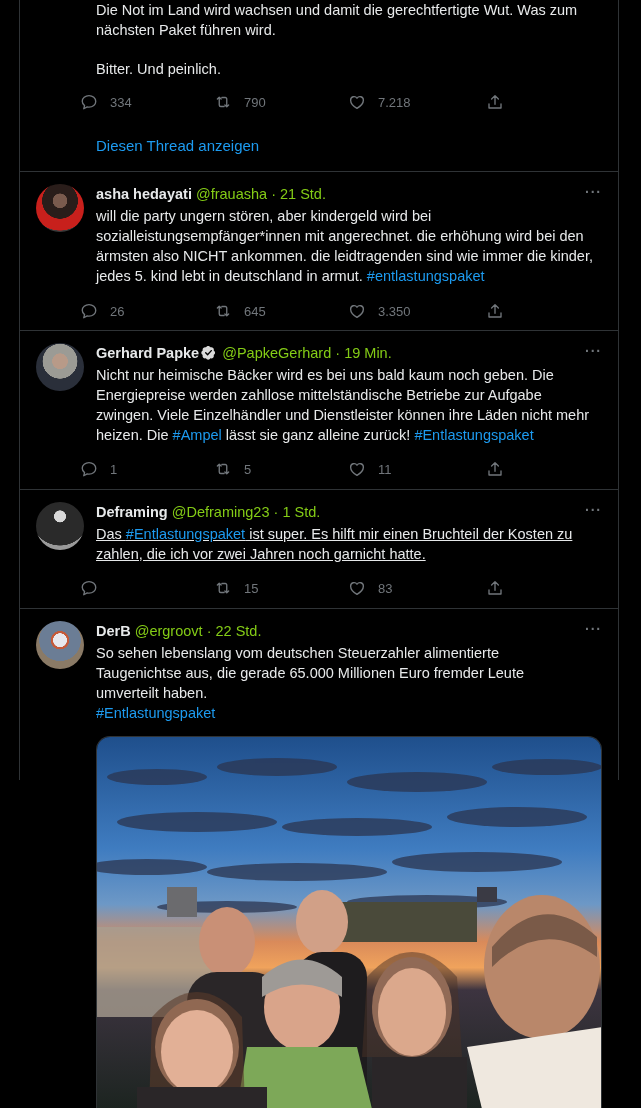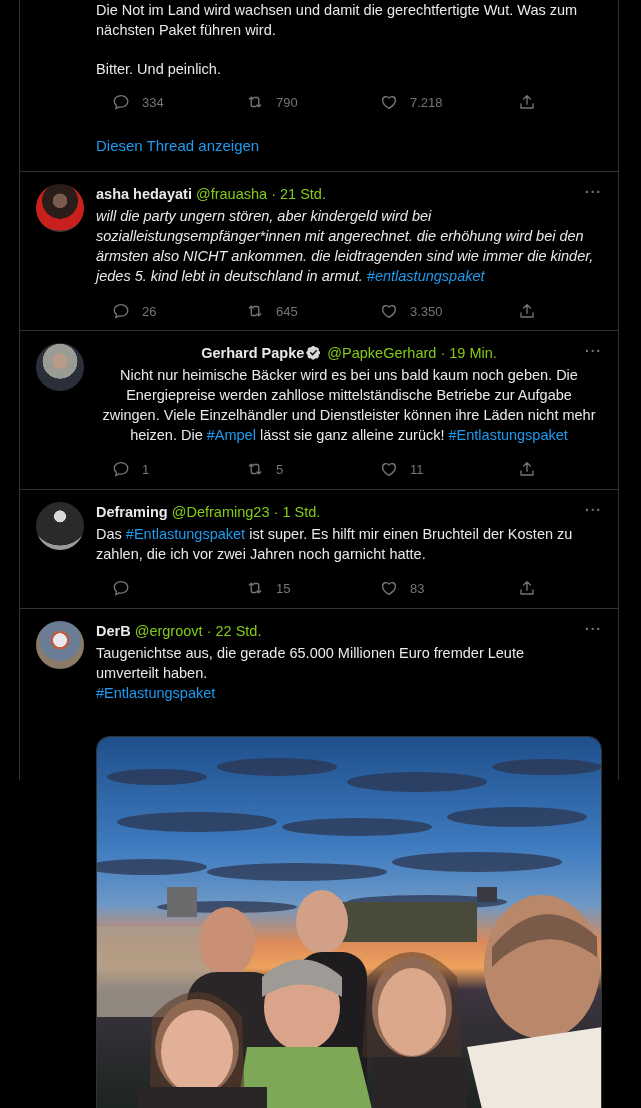--- a/index.html
+++ b/index.html
@@ -20,21 +20,21 @@
   .handle, .time, .dot { color: #84cc16; }
   .verified {
     display: inline-block; width: 15px; height: 15px; vertical-align: -2px; margin: 0 2px;
   }
   .more {
     position: absolute; right: 16px; color: #71767b; font-size: 14px; letter-spacing: 1px;
     font-weight: bold;
   }
   .text { font-size: 14.5px; line-height: 20px; color: #e7e9ea; word-wrap: break-word; }
   .hashtag { color: #1d9bf0; }
-  .actions { position: absolute; left: 92px; width: 425px; height: 20px; }
+  .actions { position: absolute; left: 60px; width: 425px; height: 20px; }
   .action { position: absolute; top: 0; height: 20px; display: flex; align-items: center; color: #71767b; font-size: 13px; }
   .action svg { width: 18px; height: 18px; }
   .action .count { margin-left: 12px; }
   .a-reply { left: 0; }
   .a-rt { left: 134px; }
   .a-like { left: 268px; }
   .a-share { left: 406px; }
   .thread-link { color: #1d9bf0; font-size: 15px; position: absolute; left: 76px; }
   .media {
     position: absolute; left: 76px; top: 736px; width: 506px; height: 372px;
@@ -106,21 +106,21 @@
 
   <div class="tweet" style="height:159px;">
     <div class="avatar" style="top:12px;background:radial-gradient(circle at 50% 35%, #7a5a4d 0 18%, #2a1d1a 19% 45%, #c8201c 46% 75%, #3a3a3a 76%);"></div>
     <div class="content" style="top:12px;">
       <div class="header">
         <span class="name">asha hedayati</span>
         <span class="handle">@frauasha</span>
         <span class="dot">·</span>
         <span class="time">21 Std.</span>
       </div>
-      <div class="text" style="margin-top:2px;font-style:italic;">
+      <div class="text" style="margin-top:2px;">
         <span>will die party ungern stören, aber kindergeld wird bei sozialleistungsempfänger*innen mit angerechnet. die erhöhung wird bei den ärmsten also NICHT ankommen. die leidtragenden sind wie immer die kinder, jedes 5. kind lebt in deutschland in armut.</span>
         <span class="hashtag">#entlastungspaket</span>
       </div>
     </div>
     <div class="more" style="top:12px;">···</div>
     <div class="actions" style="top:129px;text-align:center;">
       <div class="action a-reply">
         <svg>
             <use href="#ic-reply"></use>
           </svg>
@@ -139,21 +139,21 @@
         <span class="count">3.350</span>
       </div>
       <div class="action a-share">
         <svg>
             <use href="#ic-share"></use>
           </svg>
       </div>
     </div>
   </div>
 
-  <div class="tweet" style="height:159px;text-align:center;">
+  <div class="tweet" style="height:159px;">
     <div class="avatar" style="top:12px;background:radial-gradient(circle at 50% 38%, #b89a88 0 20%, #9b9b95 21% 45%, #2a2f3a 46% 80%, #8f8a80 81%);"></div>
     <div class="content" style="top:12px;">
       <div class="header">
         <span class="name">Gerhard Papke</span><svg class="verified">
             <use href="#ic-verified"></use>
           </svg>
         <span class="handle">@PapkeGerhard</span>
         <span class="dot">·</span>
         <span class="time">19 Min.</span>
       </div>
@@ -191,21 +191,21 @@
 
   <div class="tweet" style="height:119px;">
     <div class="avatar" style="top:12px;background:radial-gradient(circle at 50% 30%, #d8d8d8 0 14%, #2a2a2a 15% 70%, #9a9a9a 71%);"></div>
     <div class="content" style="top:12px;">
       <div class="header">
         <span class="name">Deframing</span>
         <span class="handle">@Deframing23</span>
         <span class="dot">·</span>
         <span class="time">1 Std.</span>
       </div>
-      <div class="text" style="margin-top:2px;">
+      <div class="text" style="margin-top:2px;text-decoration:underline;">
         <span>Das </span><span class="hashtag">#Entlastungspaket</span><span> ist super. Es hilft mir einen Bruchteil der Kosten zu zahlen, die ich vor zwei Jahren noch garnicht hatte.</span>
       </div>
     </div>
     <div class="more" style="top:12px;">···</div>
     <div class="actions" style="top:88px;">
       <div class="action a-reply">
         <svg>
             <use href="#ic-reply"></use>
           </svg>
         <span class="count"></span>
@@ -233,20 +233,21 @@
   <div class="tweet" style="height:500px;border-bottom:none;">
     <div class="avatar" style="top:12px;background:radial-gradient(circle at 50% 40%, #e8e8ee 0 18%, #c45a3a 19% 24%, #6b7d95 25% 55%, #8a7a66 56%);"></div>
     <div class="content" style="top:12px;">
       <div class="header">
         <span class="name">DerB</span>
         <span class="handle">@ergroovt</span>
         <span class="dot">·</span>
         <span class="time">22 Std.</span>
       </div>
       <div class="text" style="margin-top:2px;">
+        <div>So sehen lebenslang vom deutschen Steuerzahler alimentierte</div>
         <div>Taugenichtse aus, die gerade 65.000 Millionen Euro fremder Leute</div>
         <div>umverteilt haben.</div>
         <div class="hashtag">#Entlastungspaket</div>
       </div>
     </div>
     <div class="more" style="top:12px;">···</div>
   </div>
 
   <div class="media" style="left:76px;">
     <svg width="506" height="372" viewBox="0 0 506 372" preserveAspectRatio="none">

